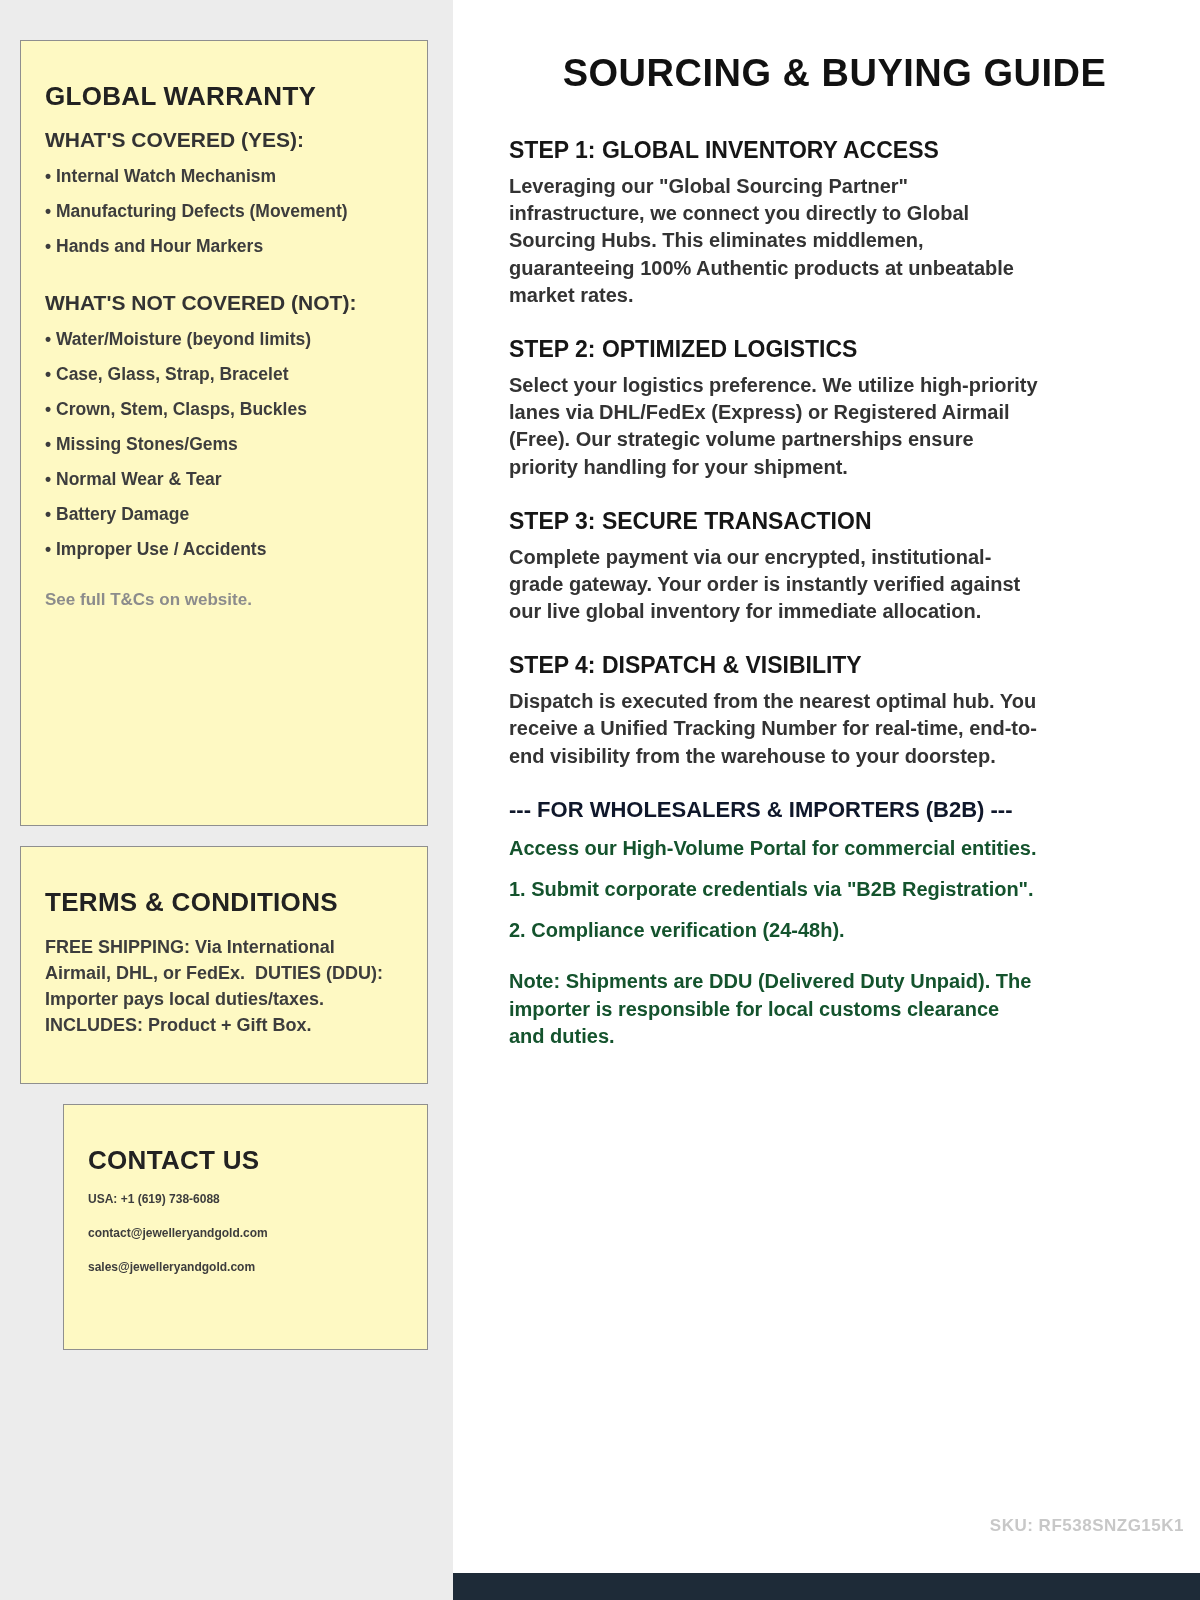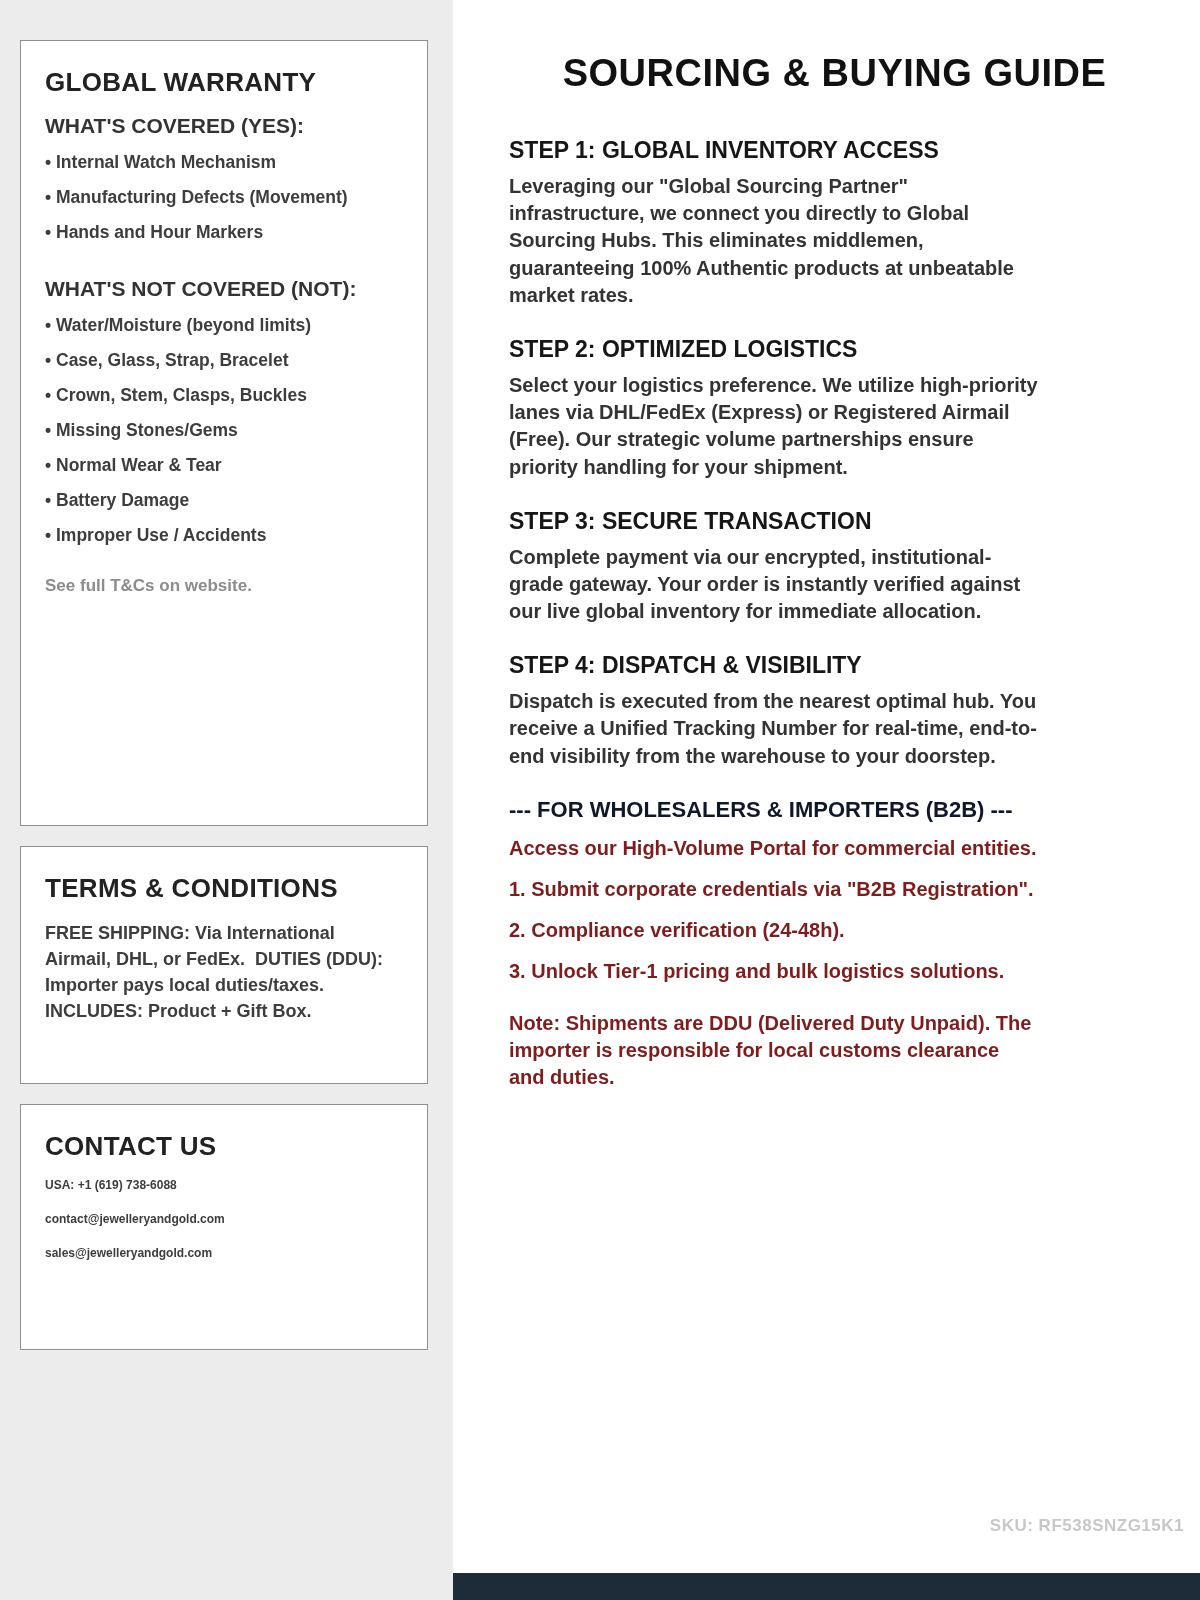--- a/index.html
+++ b/index.html
@@ -15,29 +15,29 @@
 
   
   .sidebar {
     position: absolute;
     left: 0; top: 0; bottom: 0;
     width: 453px;
     background: #ececec;
     padding: 40px 25px 0 20px;
   }
   .card {
-    background: #ffffff;
+    background: #fef9c3;
     border: 1px solid #8f8f8f;
-    padding: 26px 24px;
+    padding: 40px 24px;
     margin-bottom: 20px;
     overflow: hidden;
   }
   .card-warranty { height: 786px; }
   .card-terms    { height: 238px; }
-  .card-contact  { height: 246px; }
+  .card-contact  { height: 246px; margin-left: 43px; }
   .card-title {
     font-size: 26px;
     font-weight: 800;
     color: #222222;
     letter-spacing: 0.3px;
     margin-bottom: 16px;
   }
   .sub-heading {
     font-size: 21px;
     font-weight: 700;
@@ -105,21 +105,21 @@
   .b2b-heading {
     font-size: 22px;
     font-weight: 800;
     color: #0f172a;
     margin-bottom: 12px;
   }
   .b2b-para {
     width: 530px;
     font-size: 20px;
     font-weight: 600;
-    color: #7f1d1d;
+    color: #14532d;
     line-height: 1.36;
     margin-bottom: 14px;
   }
   .b2b-note { margin-top: 24px; }
 
   .sku {
     position: absolute;
     right: 16px;
     bottom: 64px;
     font-size: 17px;
@@ -194,21 +194,20 @@
     <section class="step">
       <h3 class="step-heading">STEP 4: DISPATCH &amp; VISIBILITY</h3>
       <p class="step-body">Dispatch is executed from the nearest optimal hub. You receive a Unified Tracking Number for real-time, end-to-end visibility from the warehouse to your doorstep.</p>
     </section>
 
     <section class="step">
       <h3 class="b2b-heading">--- FOR WHOLESALERS &amp; IMPORTERS (B2B) ---</h3>
       <p class="b2b-para">Access our High-Volume Portal for commercial entities.</p>
       <p class="b2b-para">1. Submit corporate credentials via "B2B Registration".</p>
       <p class="b2b-para">2. Compliance verification (24-48h).</p>
-      <p class="b2b-para">3. Unlock Tier-1 pricing and bulk logistics solutions.</p>
       <p class="b2b-para b2b-note">Note: Shipments are DDU (Delivered Duty Unpaid). The importer is responsible for local customs clearance and duties.</p>
     </section>
 
     <div class="sku">SKU: RF538SNZG15K1</div>
     <div class="bottom-bar"></div>
 
   </main>
 
 </div>
 

